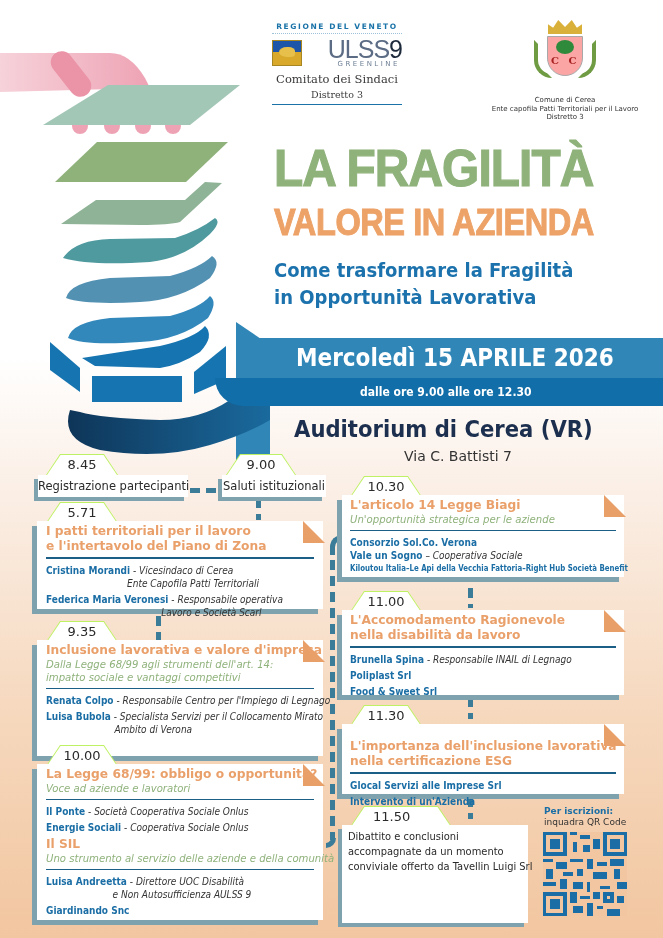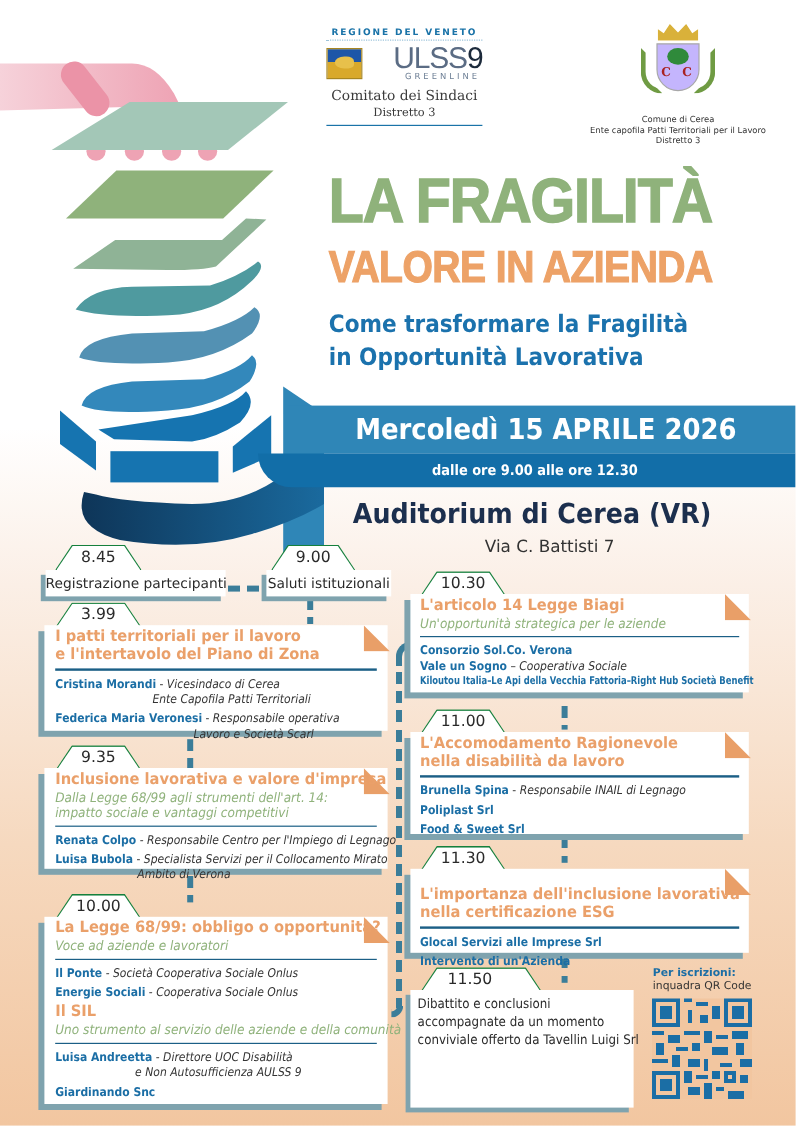--- a/index.html
+++ b/index.html
@@ -19,21 +19,21 @@
   .ulss-crest { width: 30px; height: 26px; background: linear-gradient(180deg,#1d56a8 0%,#1d56a8 45%,#d9a92b 45%,#d9a92b 100%); border: 1px solid #a88621; position: relative; }
   .ulss-crest::after { content: ""; position: absolute; left: 6px; top: 6px; width: 16px; height: 10px; background: #e7c04b; border-radius: 50% 40% 30% 50%; }
   .ulss-name { font-family: "Liberation Sans", sans-serif; font-size: 25px; letter-spacing: -1px; color: #5b6c84; line-height: 24px; font-stretch: condensed; }
   .ulss-name b { color: #1c2a3b; font-weight: normal; }
   .ulss-sub { font-size: 7px; letter-spacing: 2.5px; color: #6d7f95; text-align: right; margin-top: -1px; padding-right: 2px; }
   .ulss-comitato { font-family: "DejaVu Serif", serif; font-size: 11.5px; color: #3a3a3a; margin-top: 4px; }
   .ulss-distretto { font-family: "DejaVu Serif", serif; font-size: 9.5px; color: #3a3a3a; margin-top: 3px; padding-bottom: 4px; border-bottom: 1.5px solid #1a73a8; }
 
   .cerea-logo { left: 470px; top: 20px; width: 190px; text-align: center; }
   .cerea-crown { width: 34px; height: 14px; margin: 0 auto; background: #d9b13a; clip-path: polygon(0 100%, 0 30%, 15% 55%, 30% 0, 50% 50%, 70% 0, 85% 55%, 100% 30%, 100% 100%); }
-  .cerea-shield { position: relative; width: 36px; height: 40px; margin: 2px auto 0; background: #c4b5fd; border: 1.5px solid #a8a8a8; border-radius: 0 0 18px 18px; }
+  .cerea-shield { position: relative; width: 36px; height: 40px; margin: 2px auto 0; background: #fca5a5; border: 1.5px solid #a8a8a8; border-radius: 0 0 18px 18px; }
   .cerea-tree { position: absolute; left: 8px; top: 3px; width: 18px; height: 14px; background: #2f8a3b; border-radius: 50%; }
   .cerea-cc { position: absolute; left: 3px; top: 18px; font-size: 10px; font-weight: bold; color: #a92222; letter-spacing: 3px; font-family: "DejaVu Serif", serif; }
   .cerea-branch { position: absolute; width: 18px; height: 38px; border: 4px solid #6f9b43; border-color: transparent #6f9b43 #6f9b43 transparent; border-radius: 0 0 20px 0; top: 20px; }
   .cerea-branch.l { left: 64px; transform: scaleX(-1); }
   .cerea-branch.r { right: 64px; }
   .cerea-text { font-size: 7px; line-height: 8.5px; color: #333; margin-top: 20px; }
 
   
   .illus { left: 0; top: 40px; width: 270px; height: 420px; }
 
@@ -48,21 +48,21 @@
   .ribbon-date { left: 296px; top: 339px; font-size: 24px; font-weight: bold; color: #fff; line-height: 38px; transform: scaleX(0.9); transform-origin: left; white-space: nowrap; }
   .ribbon-hours { left: 360px; top: 380px; font-size: 12px; font-weight: bold; color: #fff; line-height: 24px; transform: scaleX(0.9); transform-origin: left; white-space: nowrap; }
 
   .venue { left: 294px; top: 413px; font-size: 23px; font-weight: bold; color: #1c2f4e; line-height: 32px; transform: scaleX(0.92); transform-origin: left; white-space: nowrap; }
   .address { left: 404px; top: 447px; font-size: 14px; color: #333; line-height: 18px; }
 
   
   .dash-h { height: 5px; background: repeating-linear-gradient(90deg, #3b7d99 0 10px, transparent 10px 16px); }
   .dash-v { width: 5px; background: repeating-linear-gradient(180deg, #3b7d99 0 10px, transparent 10px 16px); }
   .curve { border: 5px solid #3b7d99; }
-  .tab-wrap { position: absolute; height: 21px; background: #15803d; clip-path: polygon(14px 0, calc(100% - 14px) 0, 100% 100%, 0 100%); }
+  .tab-wrap { position: absolute; height: 21px; background: #bef264; clip-path: polygon(14px 0, calc(100% - 14px) 0, 100% 100%, 0 100%); }
   .tab-wrap > span { position: absolute; left: 1px; top: 1px; right: 1px; bottom: 0; background: #fff; clip-path: polygon(13.5px 0, calc(100% - 13.5px) 0, 100% 100%, 0 100%); font-size: 13px; line-height: 20px; text-align: center; color: #2a2a2a; }
 
   .card { position: absolute; background: #fff; box-shadow: -5px 5px 0 #7fa3ae; }
   .card .corner-tri { position: absolute; right: -2px; top: 0; width: 22px; height: 22px; background: #e99f68; clip-path: polygon(0 0, 100% 100%, 0 100%); }
   .c-title { font-size: 13px; font-weight: bold; color: #eaa06a; line-height: 14.5px; transform: scaleX(0.94); transform-origin: left; white-space: nowrap; }
   .c-sub { font-size: 11px; font-style: italic; color: #8fb27b; line-height: 13px; transform: scaleX(0.92); transform-origin: left; white-space: nowrap; }
   .c-rule { height: 1.5px; background: #1b5f86; margin: 4px 0 5px; }
   .c-line { font-size: 10px; line-height: 13px; color: #333; white-space: nowrap; transform: scaleX(0.9); transform-origin: left; }
   .c-line b { color: #1b6ea5; font-weight: bold; }
   .c-line i { font-style: italic; color: #333; }
@@ -183,38 +183,38 @@
 </div>
 
 <div class="tab-wrap" style="left:226px; top:454px; width:70px;">
     <span>9.00</span>
   </div>
 <div class="simple-card" style="left:222px; top:475px; width:104px; height:22px;">
   <span>Saluti istituzionali</span>
 </div>
 
 <div class="tab-wrap" style="left:46px; top:502px; width:72px;">
-    <span>3.99</span>
+    <span>5.71</span>
   </div>
 <div class="card" style="left:37px; top:521px; width:286px; height:88px; padding:3px 9px;">
   <div class="corner-tri"></div>
   <div class="c-title">I patti territoriali per il lavoro</div>
   <div class="c-title">e l'intertavolo del Piano di Zona</div>
   <div class="c-rule"></div>
   <div class="c-line"><b>Cristina Morandi</b><span> - </span><i>Vicesindaco di Cerea</i></div>
   <div class="c-line c-indent"><i>Ente Capofila Patti Territoriali</i></div>
   <div class="c-gap"></div>
   <div class="c-line"><b>Federica Maria Veronesi</b><span> - </span><i>Responsabile operativa</i></div>
   <div class="c-line c-indent" style="padding-left:128px;"><i>Lavoro e Società Scarl</i></div>
 </div>
 
 <div class="tab-wrap" style="left:46px; top:621px; width:72px;">
     <span>9.35</span>
   </div>
-<div class="card" style="left:37px; top:640px; width:286px; height:84px; padding:3px 9px;">
+<div class="card" style="left:37px; top:640px; width:286px; height:116px; padding:3px 9px;">
   <div class="corner-tri"></div>
   <div class="c-title">Inclusione lavorativa e valore d'impresa</div>
   <div class="c-sub">Dalla Legge 68/99 agli strumenti dell'art. 14:</div>
   <div class="c-sub">impatto sociale e vantaggi competitivi</div>
   <div class="c-rule"></div>
   <div class="c-line"><b>Renata Colpo</b><span> - </span><i>Responsabile Centro per l'Impiego di Legnago</i></div>
   <div class="c-gap"></div>
   <div class="c-line"><b>Luisa Bubola</b><span> - </span><i>Specialista Servizi per il Collocamento Mirato</i></div>
   <div class="c-line" style="padding-left:76px;"><i>Ambito di Verona</i></div>
 </div>

